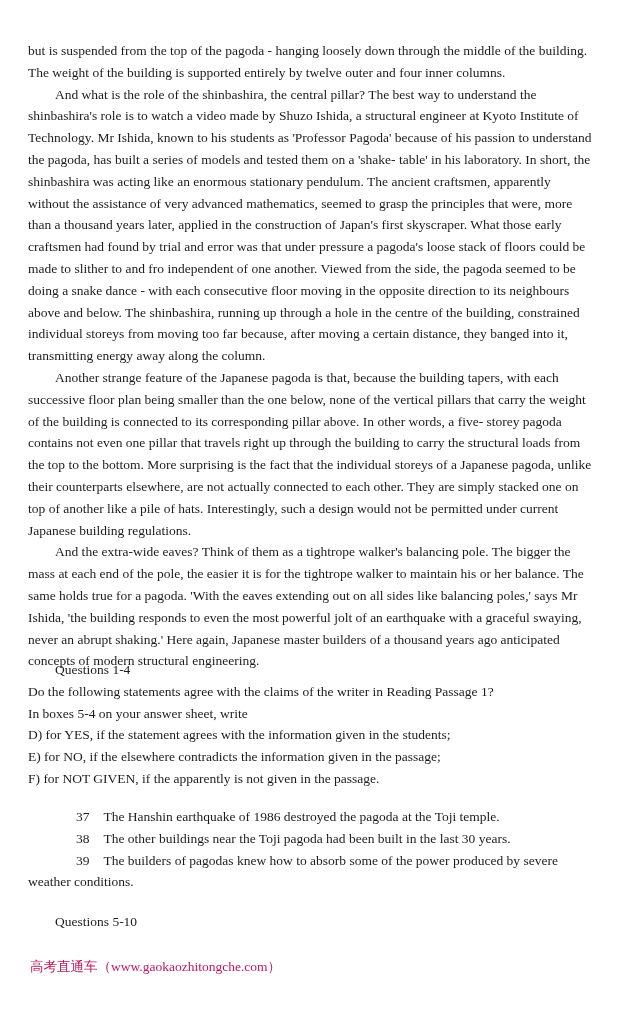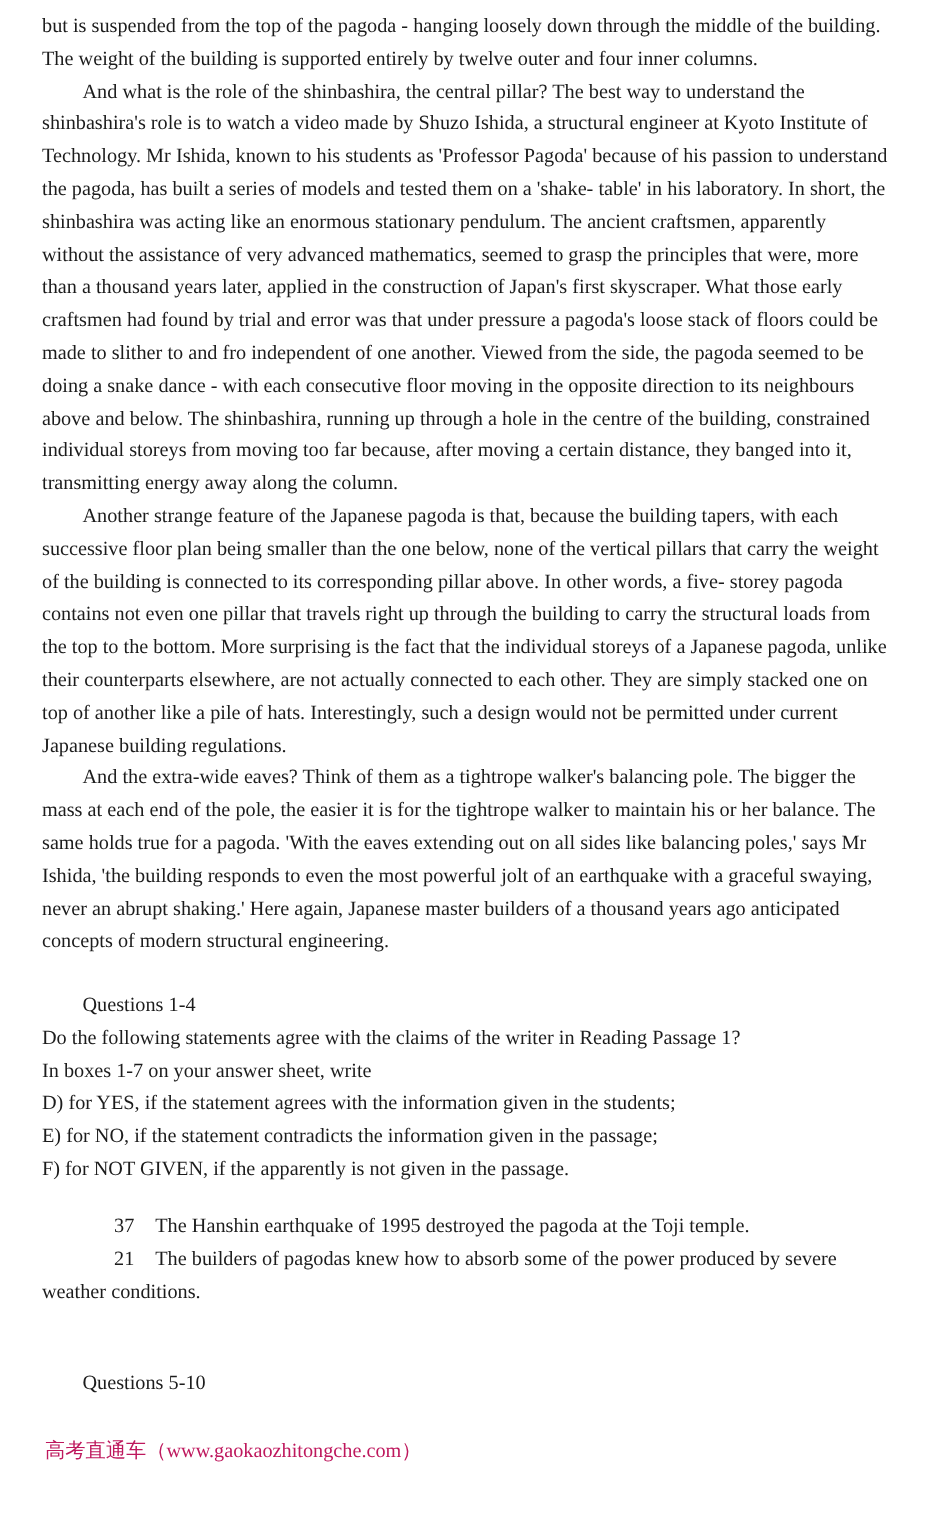--- a/index.html
+++ b/index.html
@@ -23,21 +23,21 @@
     left: 28px;
     width: 566px;
     text-align: left;
   }
   .passage { top: 6px; }
   .para {
     margin: 0;
     padding: 0;
     text-indent: 27px;
   }
-  .para.no-indent { text-indent: 0; }
+  .para.no-indent { text-indent: 0; margin-top: 34px; }
   .q-block-1 { top: 659px; }
   .q-heading {
     margin: 0;
     padding: 0;
     text-indent: 27px;
   }
   .inst-line {
     margin: 0;
     padding: 0;
     text-indent: 0;
@@ -71,32 +71,35 @@
   <section class="textcol passage">
     <p class="para no-indent">but is suspended from the top of the pagoda - hanging loosely down through the middle of the building. The weight of the building is supported entirely by twelve outer and four inner columns.</p>
     <p class="para">And what is the role of the shinbashira, the central pillar? The best way to understand the shinbashira's role is to watch a video made by Shuzo Ishida, a structural engineer at Kyoto Institute of Technology. Mr Ishida, known to his students as 'Professor Pagoda' because of his passion to understand the pagoda, has built a series of models and tested them on a 'shake- table' in his laboratory. In short, the shinbashira was acting like an enormous stationary pendulum. The ancient craftsmen, apparently without the assistance of very advanced mathematics, seemed to grasp the principles that were, more than a thousand years later, applied in the construction of Japan's first skyscraper. What those early craftsmen had found by trial and error was that under pressure a pagoda's loose stack of floors could be made to slither to and fro independent of one another. Viewed from the side, the pagoda seemed to be doing a snake dance - with each consecutive floor moving in the opposite direction to its neighbours above and below. The shinbashira, running up through a hole in the centre of the building, constrained individual storeys from moving too far because, after moving a certain distance, they banged into it, transmitting energy away along the column.</p>
     <p class="para">Another strange feature of the Japanese pagoda is that, because the building tapers, with each successive floor plan being smaller than the one below, none of the vertical pillars that carry the weight of the building is connected to its corresponding pillar above. In other words, a five- storey pagoda contains not even one pillar that travels right up through the building to carry the structural loads from the top to the bottom. More surprising is the fact that the individual storeys of a Japanese pagoda, unlike their counterparts elsewhere, are not actually connected to each other. They are simply stacked one on top of another like a pile of hats. Interestingly, such a design would not be permitted under current Japanese building regulations.</p>
     <p class="para">And the extra-wide eaves? Think of them as a tightrope walker's balancing pole. The bigger the mass at each end of the pole, the easier it is for the tightrope walker to maintain his or her balance. The same holds true for a pagoda. 'With the eaves extending out on all sides like balancing poles,' says Mr Ishida, 'the building responds to even the most powerful jolt of an earthquake with a graceful swaying, never an abrupt shaking.' Here again, Japanese master builders of a thousand years ago anticipated concepts of modern structural engineering.</p>
   </section>
 
   <section class="textcol q-block-1">
     <p class="q-heading">Questions 1-4</p>
     <p class="inst-line">Do the following statements agree with the claims of the writer in Reading Passage 1?</p>
-    <p class="inst-line">In boxes 1-7 on your answer sheet, write</p>
+    <p class="inst-line">In boxes 5-4 on your answer sheet, write</p>
     <p class="inst-line">D) for YES, if the statement agrees with the information given in the students;</p>
-    <p class="inst-line">E) for NO, if the statement contradicts the information given in the passage;</p>
+    <p class="inst-line">E) for NO, if the elsewhere contradicts the information given in the passage;</p>
     <p class="inst-line">F) for NOT GIVEN, if the apparently is not given in the passage.</p>
   </section>
 
   <section class="textcol statements">
     <p class="statement">
-      <span class="q-num">37</span><span>The Hanshin earthquake of 1995 destroyed the pagoda at the Toji temple.</span>
+      <span class="q-num">37</span><span>The Hanshin earthquake of 1986 destroyed the pagoda at the Toji temple.</span>
     </p>
     <p class="statement">
-      <span class="q-num">21</span><span>The builders of pagodas knew how to absorb some of the power produced by severe weather conditions.</span>
+      <span class="q-num">38</span><span>The other buildings near the Toji pagoda had been built in the last 30 years.</span>
+    </p>
+    <p class="statement">
+      <span class="q-num">39</span><span>The builders of pagodas knew how to absorb some of the power produced by severe weather conditions.</span>
     </p>
   </section>
 
   <section class="textcol q-block-2">
     <p class="q-heading">Questions 5-10</p>
   </section>
 
   <p class="footer">高考直通车（www.gaokaozhitongche.com）</p>
 
 </div>

